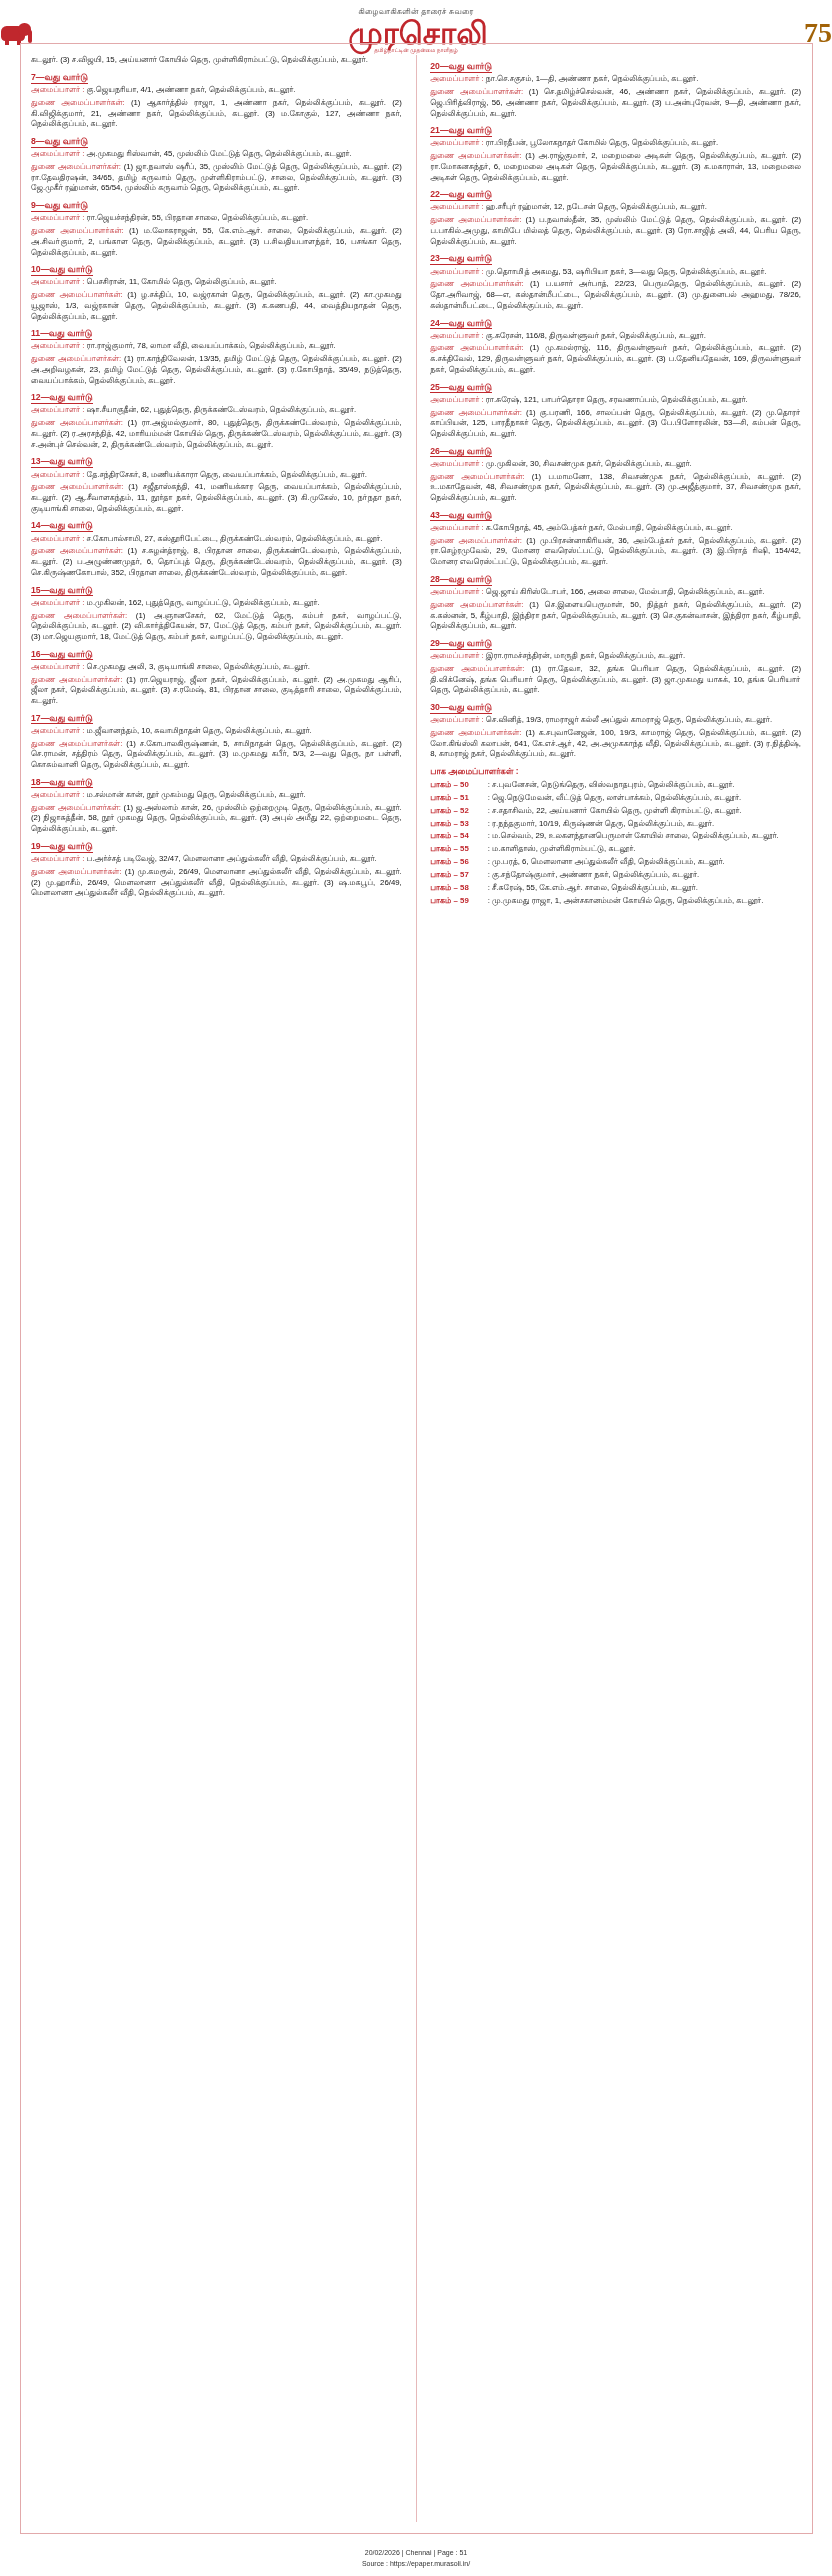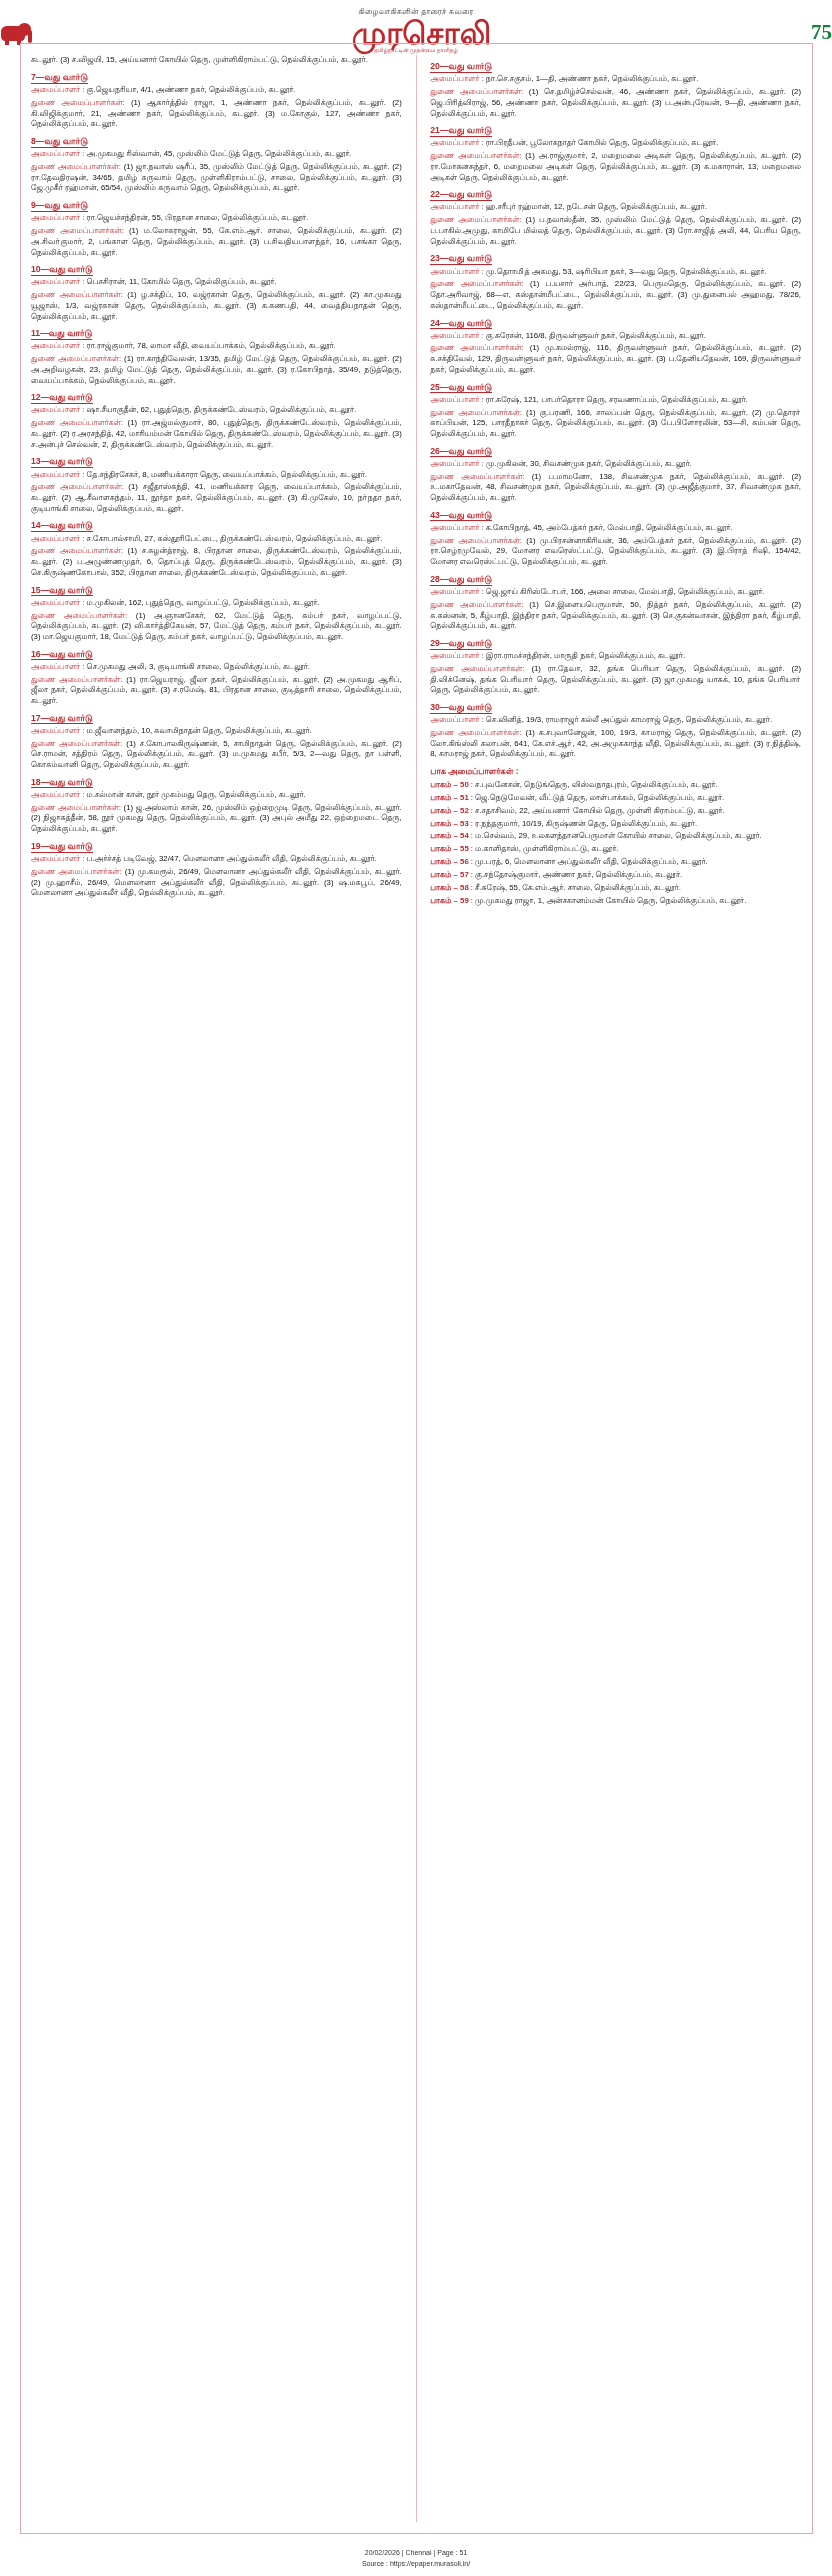--- a/index.html
+++ b/index.html
@@ -8,33 +8,33 @@
   .masthead{text-align:center;padding-top:7px;}
   .masthead .tagline{font-size:7.7px;color:#333;letter-spacing:0.3px;margin-bottom:1.4px;}
   .logo-row{display:flex;align-items:center;justify-content:space-between;gap:5.6px;}
   .logo-elephant{width:32px;height:24px;position:relative;}
   .logo-elephant .body{position:absolute;left:1.4px;top:4.2px;width:24px;height:15.3px;background:#c0272d;border-radius:5.6px 7px 4.2px 4.2px;}
   .logo-elephant .head{position:absolute;left:18px;top:1.4px;width:12.5px;height:12.5px;background:#c0272d;border-radius:50%;}
   .logo-elephant .trunk{position:absolute;left:28px;top:8.3px;width:3.5px;height:12.5px;background:#c0272d;border-radius:2.1px;}
   .logo-elephant .leg1,.logo-elephant .leg2{position:absolute;top:18px;width:4.2px;height:5.6px;background:#c0272d;}
   .logo-elephant .leg1{left:4.9px;} .logo-elephant .leg2{left:16.7px;}
   .logo-text{font-family:"Liberation Serif", serif;font-size:31px;font-weight:bold;color:#c0272d;line-height:1;}
-  .logo-75{font-family:"Liberation Serif", serif;font-size:21px;font-weight:bold;color:#15803d;line-height:1;position:relative;top:-1.4px;}
+  .logo-75{font-family:"Liberation Serif", serif;font-size:28px;font-weight:bold;color:#a16207;line-height:1;position:relative;top:-1.4px;}
   .logo-sub{font-size:5.6px;color:#c0272d;text-align:center;margin-top:-2.8px;}
   .frame{position:absolute;left:19.5px;right:19.5px;top:43px;bottom:42px;border:0.7px solid #e2a9ab;}
   .cols{position:absolute;left:24px;right:24px;top:47px;bottom:46px;display:flex;gap:12.5px;padding:8.3px 7px;box-sizing:border-box;}
   .col{flex:1 1 0;min-width:0;font-size:7.8px;line-height:1.38;text-align:justify;}
   .divider{width:0.7px;background:#e6b9ba;margin:0 1.4px;}
   .ward-head{text-align:left;font-weight:bold;color:#c0272d;font-size:8.7px;margin:4.9px 0 2.1px;position:relative;}
   .ward-head .u{border-bottom:1.4px solid #c0272d;padding-bottom:0.7px;}
   .blk{margin:0 0 1.4px 0;}
   .lbl{color:#c0272d;font-weight:normal;}
   .para{margin:0 0 2.1px 0;}
   .section-title{font-weight:bold;color:#c0272d;margin:5.6px 0 2.8px;font-size:8.3px;}
-  .boothrow{display:flex;gap:2px;margin-bottom:2.1px;align-items:flex-end;}
+  .boothrow{display:flex;gap:19px;margin-bottom:2.1px;align-items:flex-end;}
   .boothrow .bn{color:#c0272d;font-weight:bold;white-space:nowrap;}
   .boothrow .bv{flex:1;}
   .footer{position:absolute;left:0;right:0;bottom:7px;text-align:center;font-size:7px;color:#333;line-height:1.5;}
 </style>
 </head>
 <body>
 
 <div id="page">
 
   <div class="masthead">

